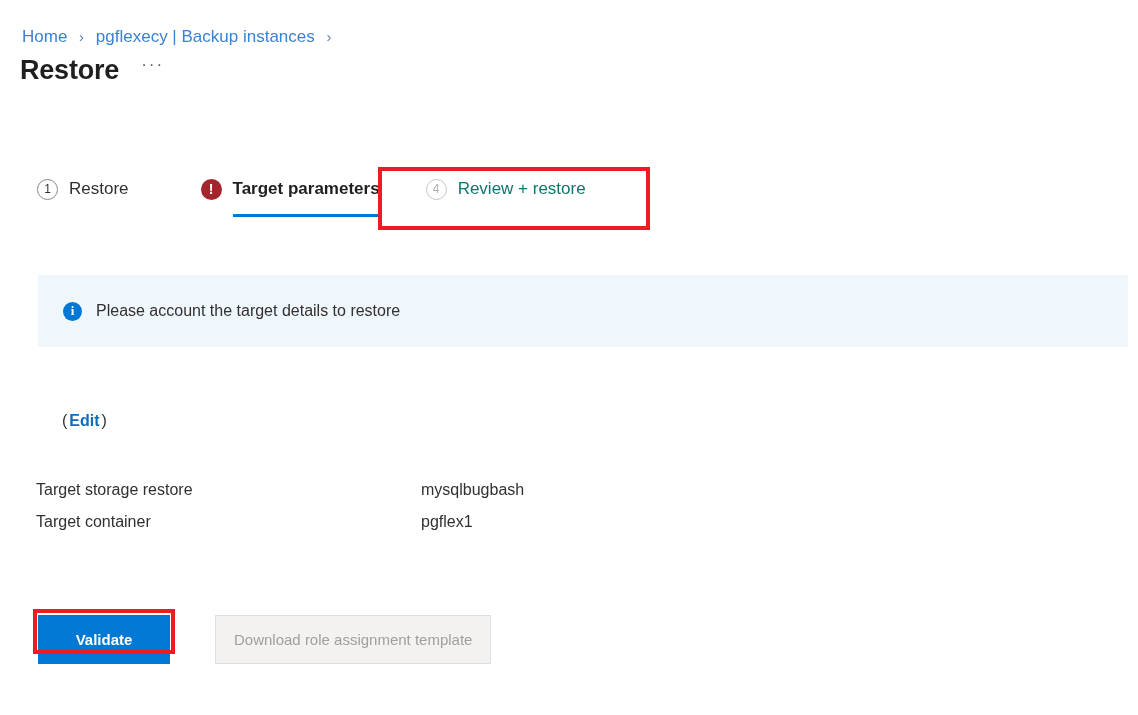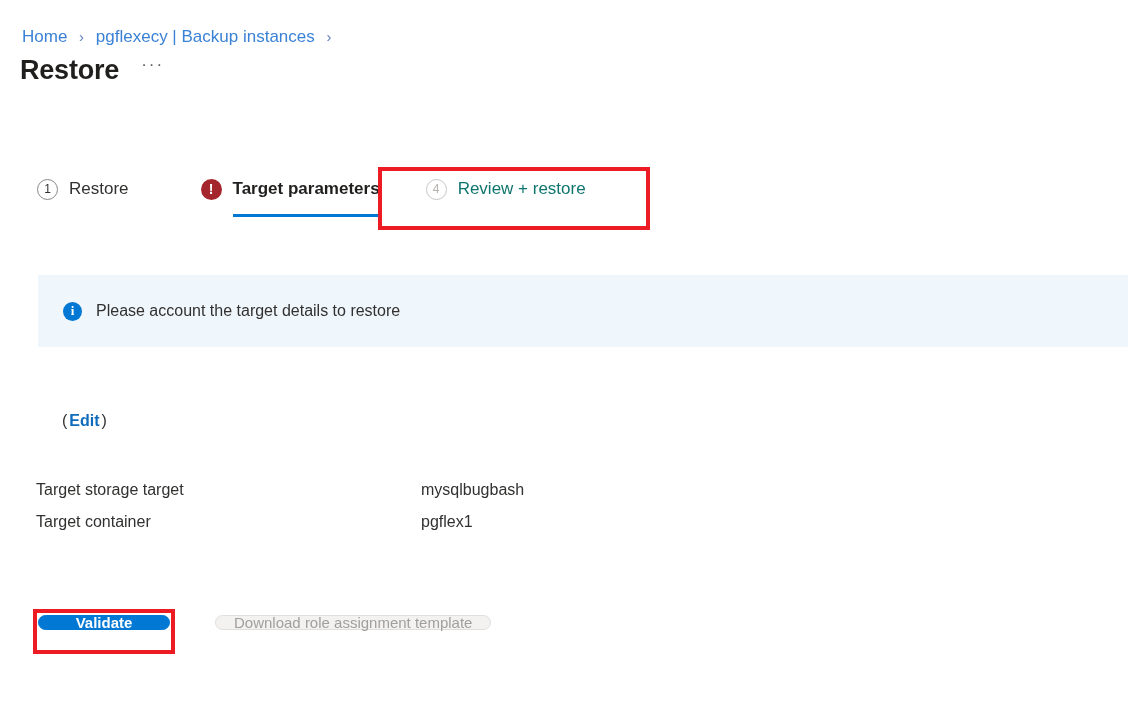--- a/index.html
+++ b/index.html
@@ -214,24 +214,24 @@
 
   
   .button-row {
     position: absolute;
     left: 38px;
     top: 615px;
     display: flex;
     align-items: center;
   }
   .btn {
-    height: 15px;
+    height: 49px;
     font-size: 15px;
     font-family: "Liberation Sans", sans-serif;
-    border-radius: 12px;
+    border-radius: 0;
     box-sizing: border-box;
     display: flex;
     align-items: center;
     justify-content: center;
     padding: 0 18px;
   }
   .btn-primary {
     background: #0078d4;
     color: #ffffff;
     border: 1px solid #0078d4;
@@ -297,21 +297,21 @@
   <span class="info-text">Please account the target details to restore</span>
 </div>
 
 <div class="config-head">
   <span class="config-edit-wrap"><span>(</span><span class="config-edit-link">Edit</span><span>)</span></span>
 </div>
 
 <table class="kv-table">
   <tbody>
     <tr>
-      <td class="kv-key">Target storage target</td>
+      <td class="kv-key">Target storage restore</td>
       <td class="kv-val">mysqlbugbash</td>
     </tr>
     <tr>
       <td class="kv-key">Target container</td>
       <td class="kv-val">pgflex1</td>
     </tr>
   </tbody>
 </table>
 
 <div class="button-row">

